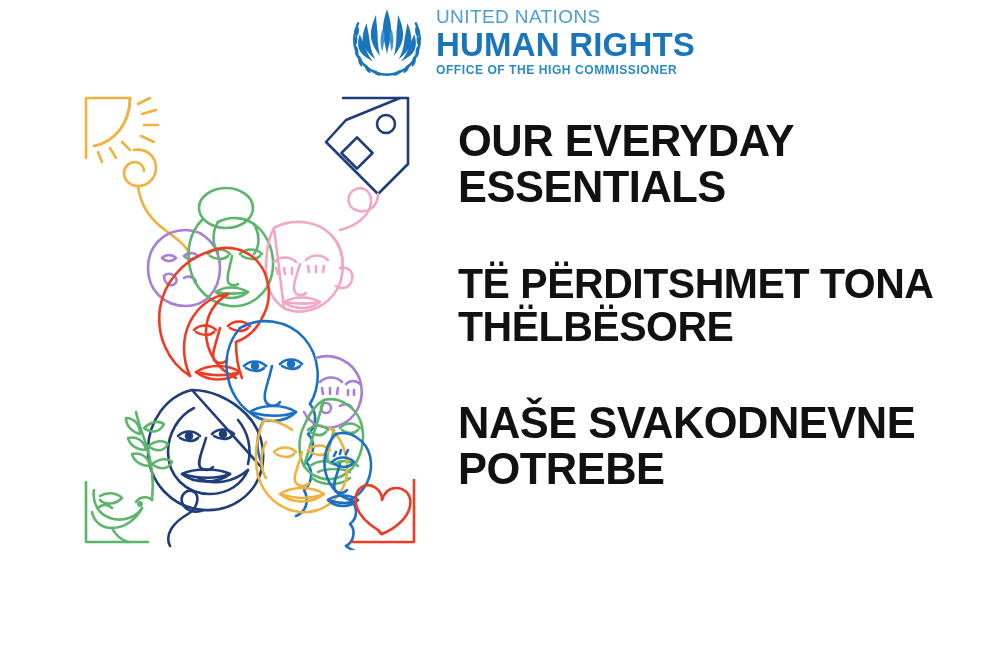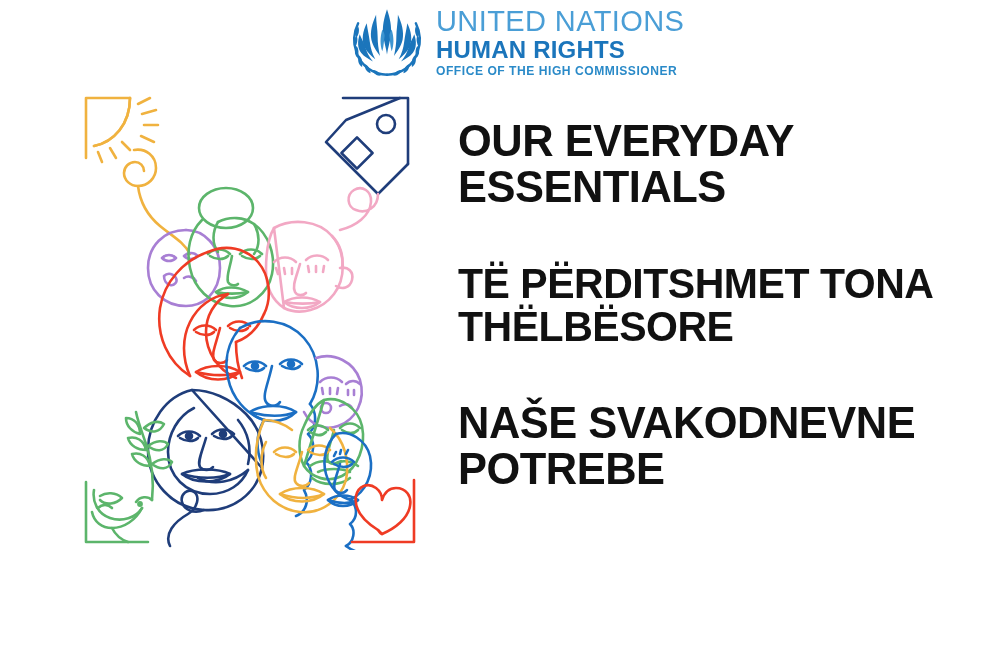--- a/index.html
+++ b/index.html
@@ -37,30 +37,30 @@
     flex: 0 0 auto;
   }
   #logo-text {
     display: flex;
     flex-direction: column;
     justify-content: center;
     line-height: 1;
   }
   .logo-line1 {
     font-family: "Liberation Sans", sans-serif;
-    font-size: 29px;
+    font-size: 19px;
     letter-spacing: 0.4px;
     font-weight: 400;
     color: #4a9ed6;
     white-space: nowrap;
     margin-bottom: 2px;
   }
   .logo-line2 {
     font-family: "Liberation Sans", sans-serif;
-    font-size: 24px;
+    font-size: 33px;
     letter-spacing: 0.2px;
     font-weight: 700;
     color: #1b75bb;
     white-space: nowrap;
     margin-bottom: 3px;
   }
   .logo-line3 {
     font-family: "Liberation Sans Narrow", "Liberation Sans", sans-serif;
     font-size: 12.6px;
     letter-spacing: 0.55px;

